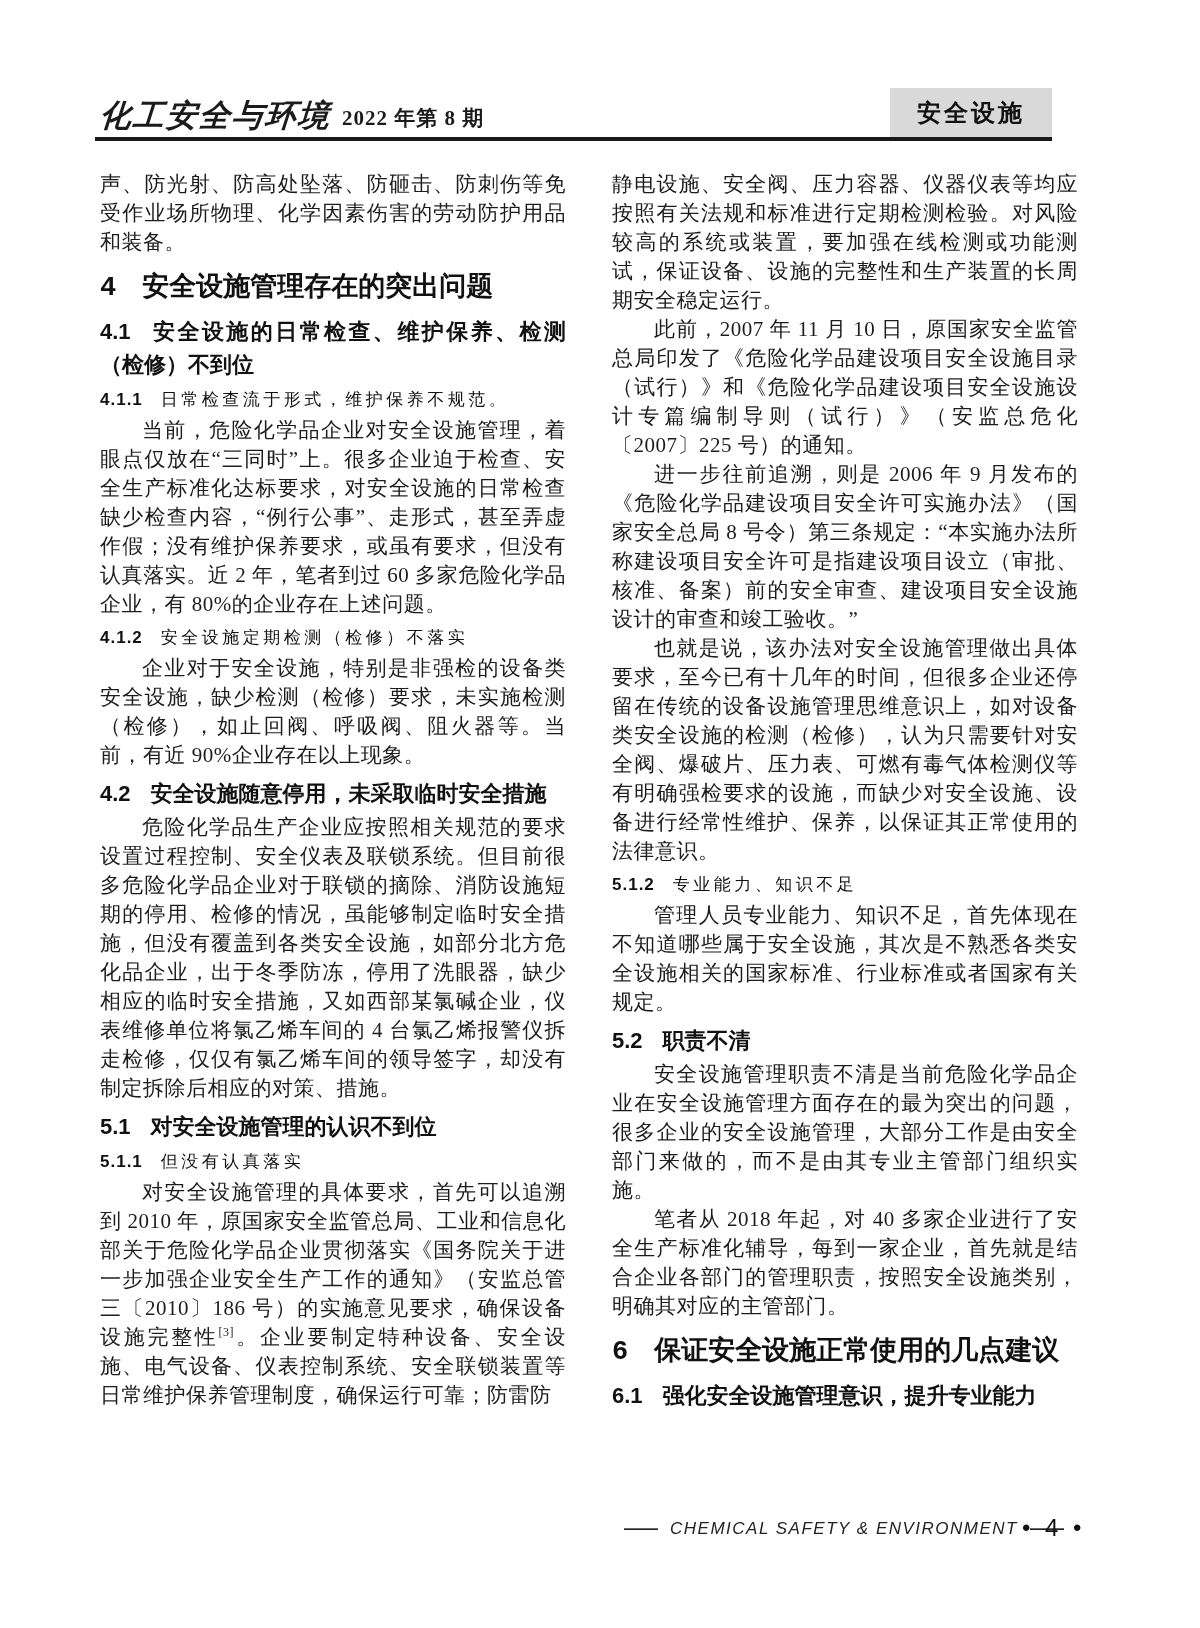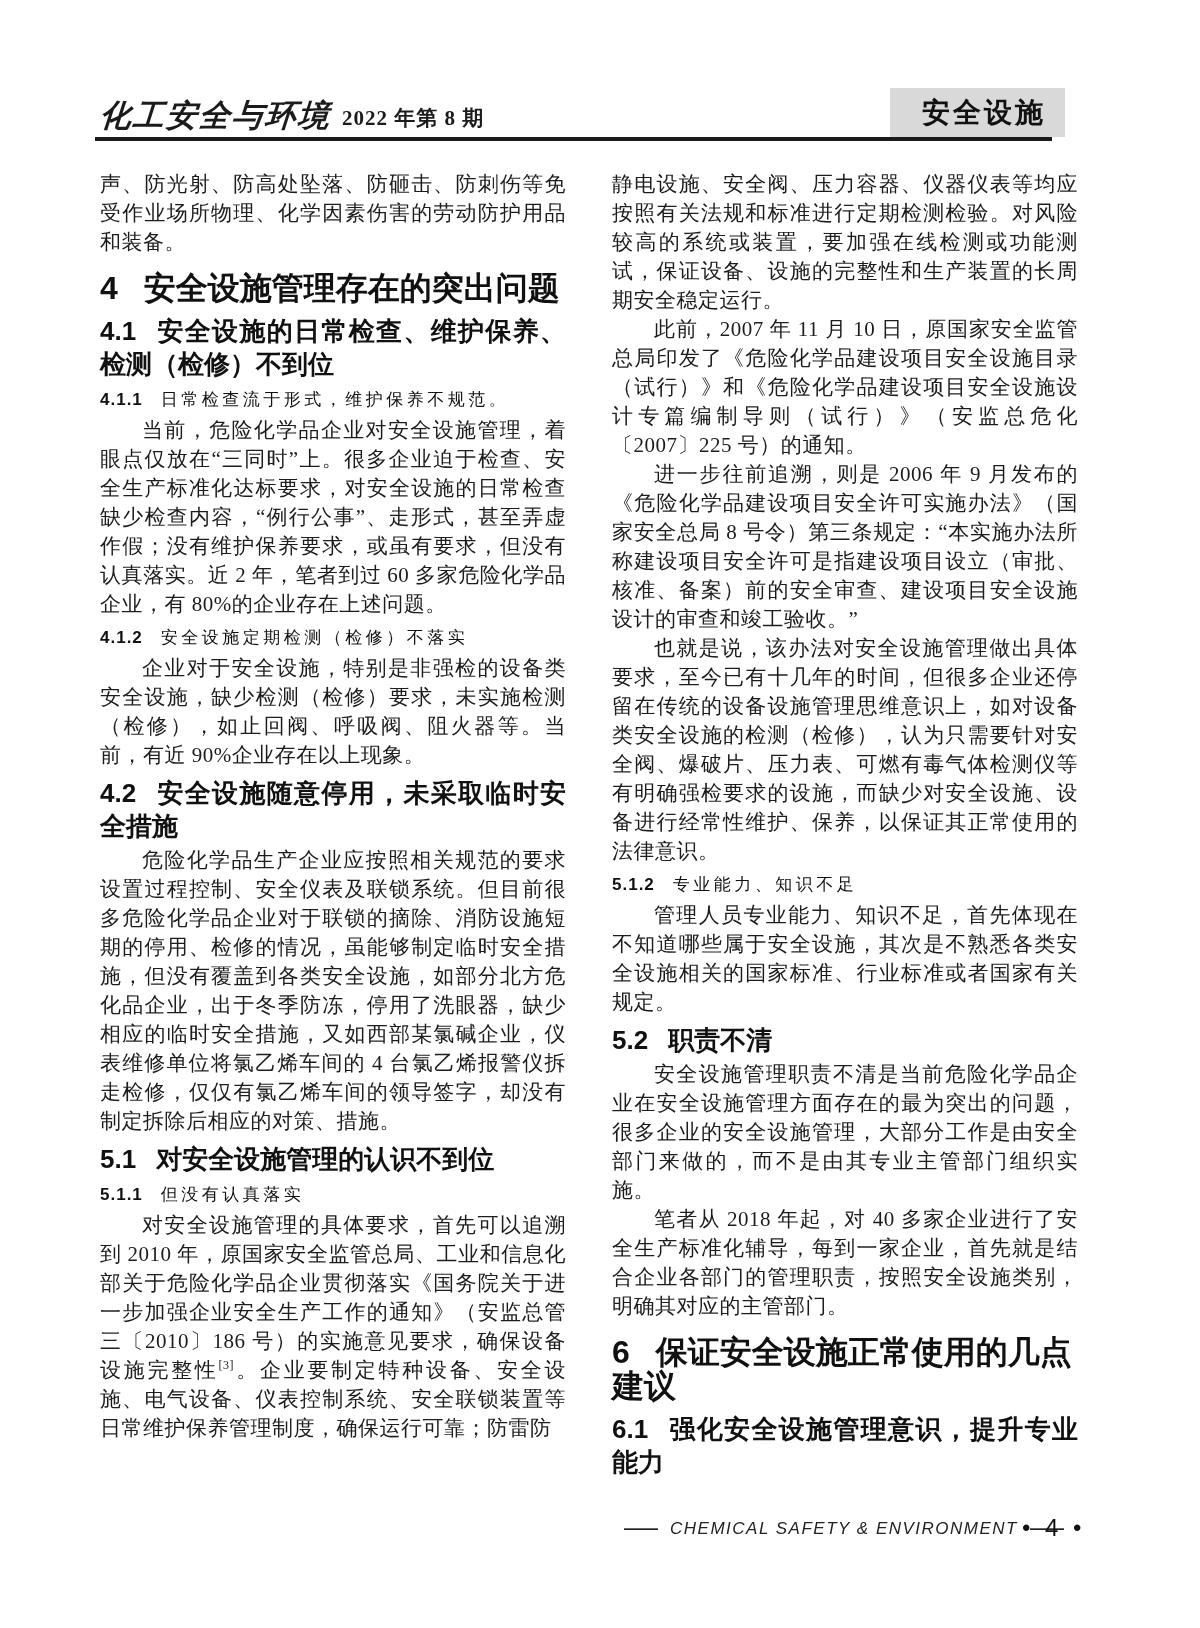--- a/index.html
+++ b/index.html
@@ -31,23 +31,22 @@
   .header-rule {
     position:absolute; left:95px; top:137px;
     width:957px; height:4px; background:#1a1a1a;
   }
   .section-tag-box {
     position:absolute; left:890px; top:88px;
     width:162px; height:49px;
     background:#d9d9d9;
     display:flex; align-items:center; justify-content:center;
     font-family:"Liberation Sans","DejaVu Sans", sans-serif;
-    font-weight:bold; font-size:28px; letter-spacing:3px;
+    font-weight:bold; font-size:24px; letter-spacing:3px;
     color:#111;
-    padding-left:13px;
   }
 
   
   .columns { position:absolute; left:100px; top:170px; width:978px; height:1345px; }
   .col { position:absolute; top:0; width:466px; }
   .col-left  { left:0; }
   .col-right { left:512px; }
 
   .para {
     margin:0;
@@ -55,28 +54,28 @@
     font-size:21px; line-height:29px;
     letter-spacing:0.5px;
     text-align:justify;
     color:#1c1c1c;
   }
   .para.indent { text-indent:2em; }
   .para sup { font-size:12px; line-height:0; vertical-align:super; }
 
   .h { color:#111; }
   .h1 {
-    font-family:Liberation Sans, sans-serif;
-    font-weight:bold; font-size:32px; line-height:34px;
+    font-family:Liberation Mono, monospace;
+    font-weight:bold; font-size:27px; line-height:34px;
     margin:14px 0 10px 0;
   }
   .h1 .hnum { margin-right:26px; }
   .h2 {
     font-family:"Liberation Sans","DejaVu Sans", sans-serif;
-    font-weight:bold; font-size:26px; line-height:33px;
+    font-weight:bold; font-size:22px; line-height:33px;
     margin:7px 0 3px 0; text-align:justify;
   }
   .h2 .hnum { margin-right:20px; }
   .h3 {
     font-family:"Liberation Serif","DejaVu Serif", serif;
     font-size:17px; line-height:32px;
     margin:3px 0 0 0;
   }
   .h3 .hnum {
     font-family:"Liberation Sans","DejaVu Sans", sans-serif;

